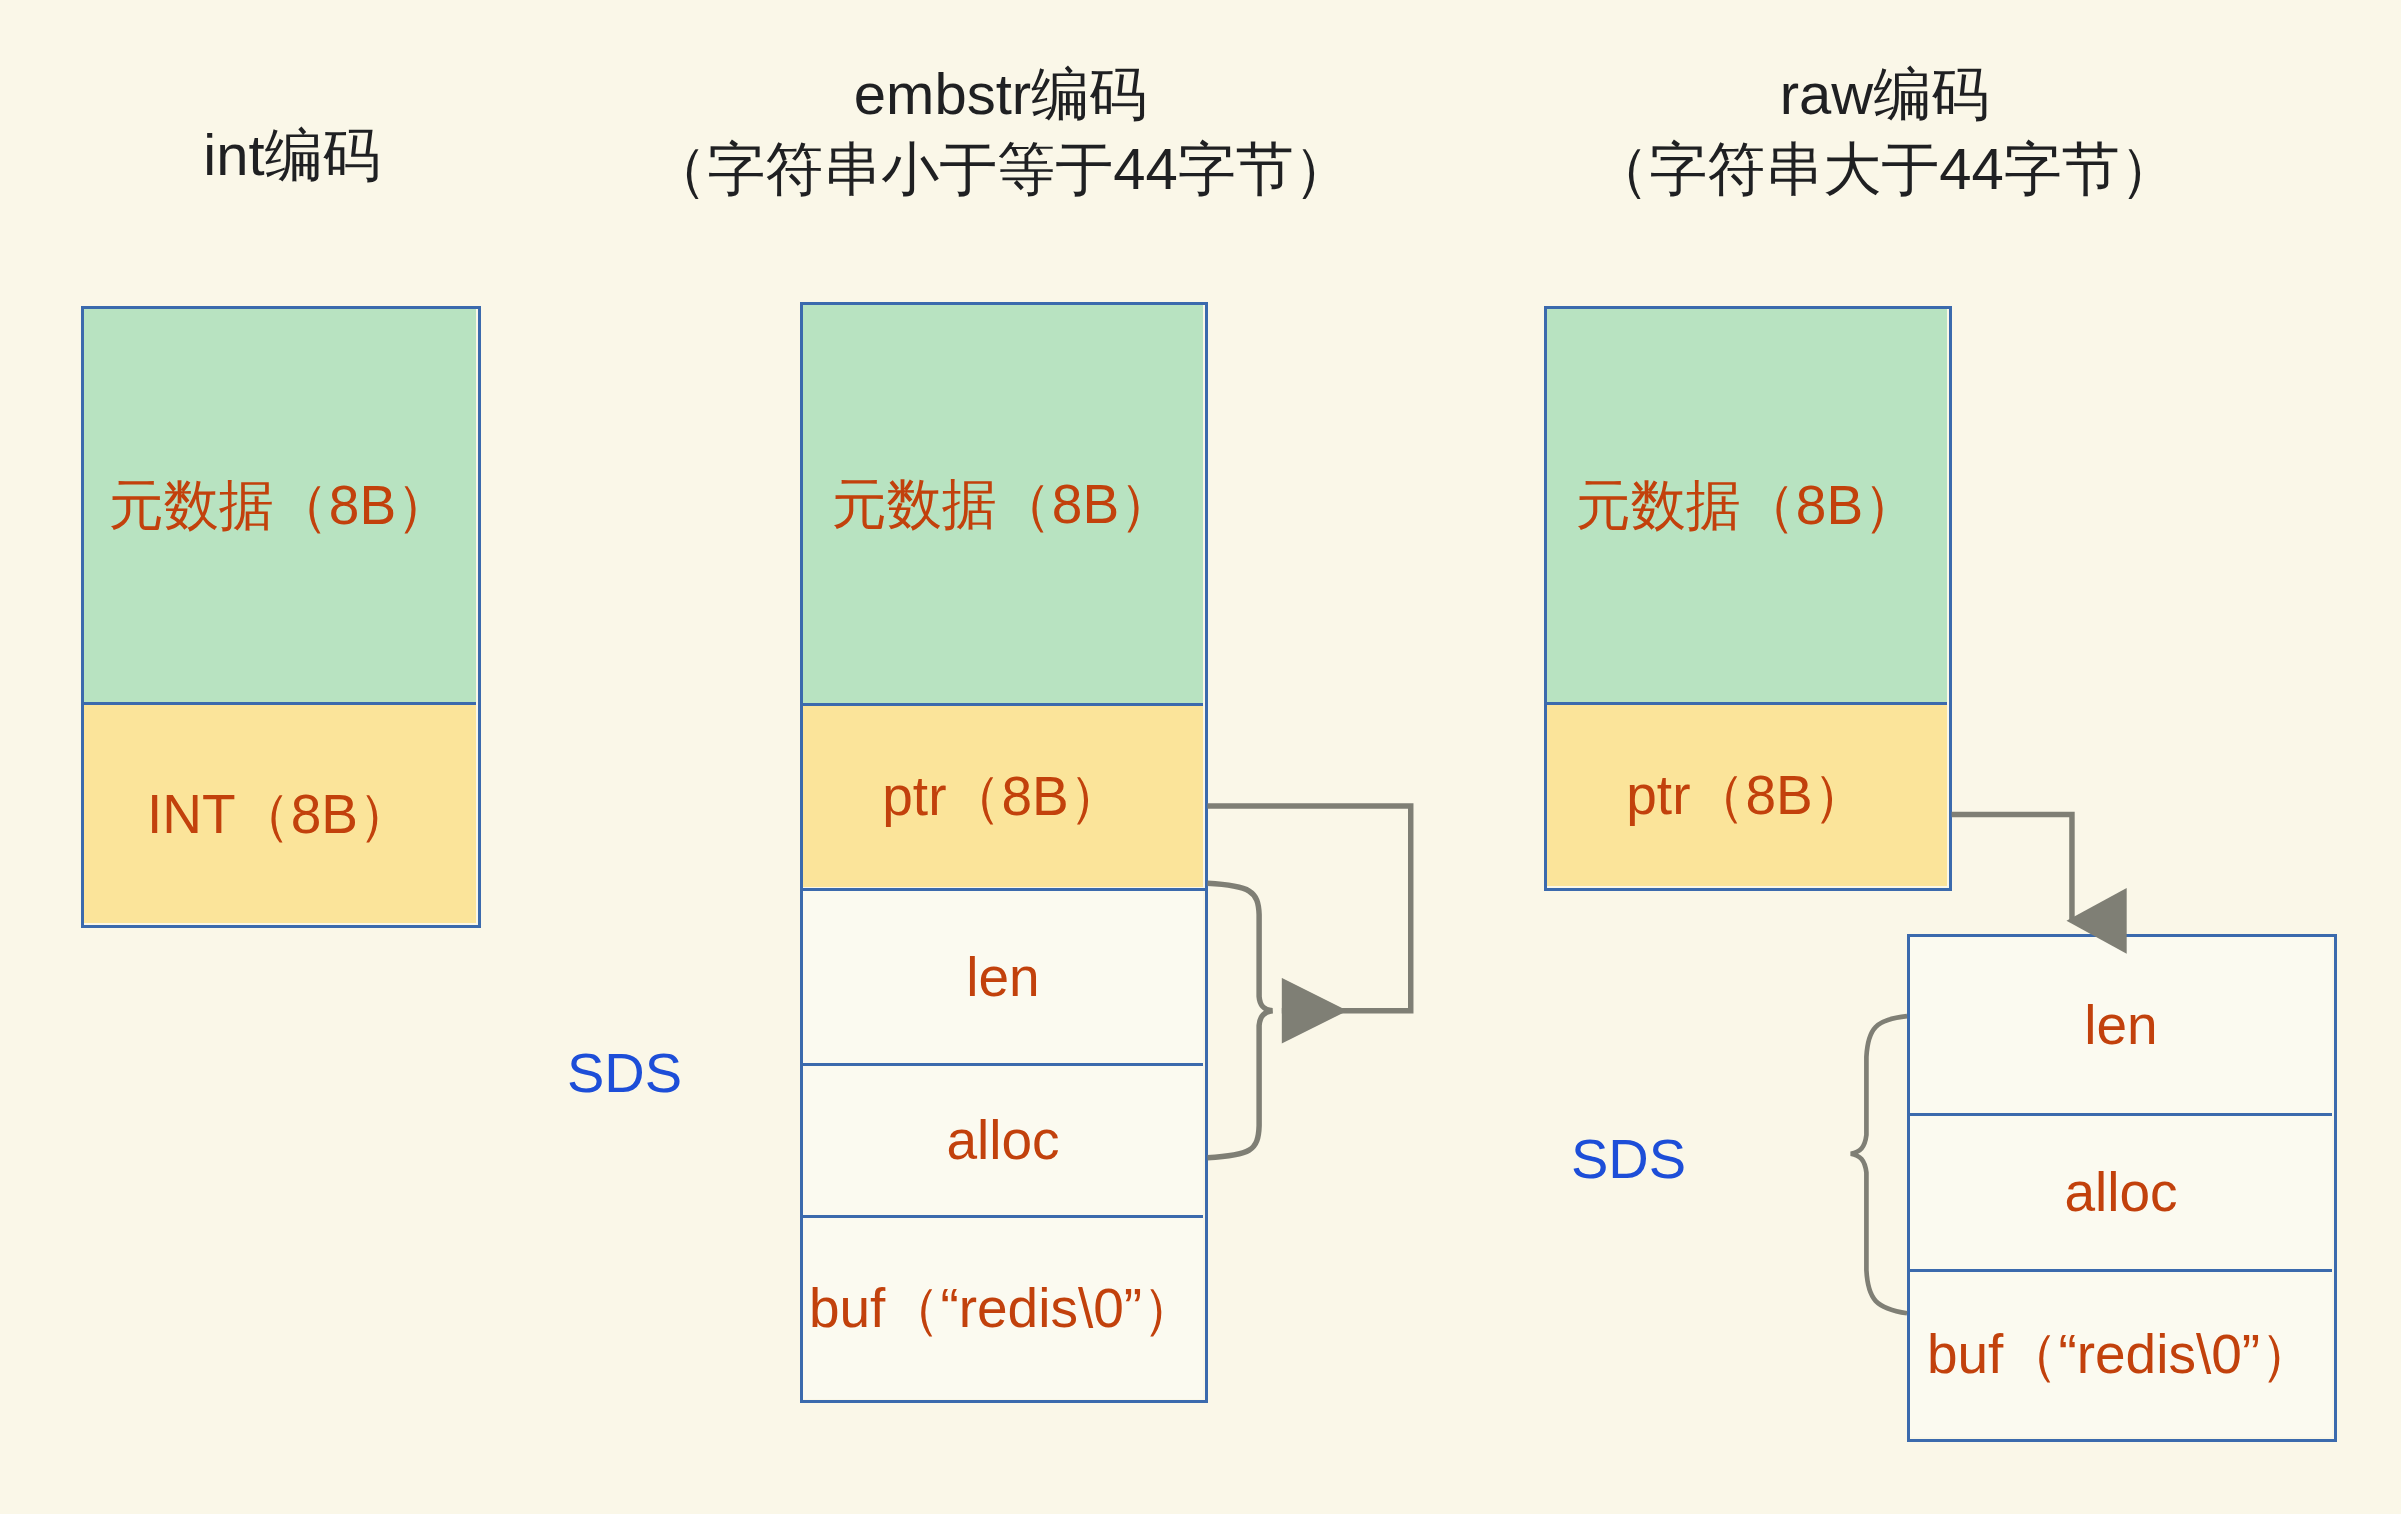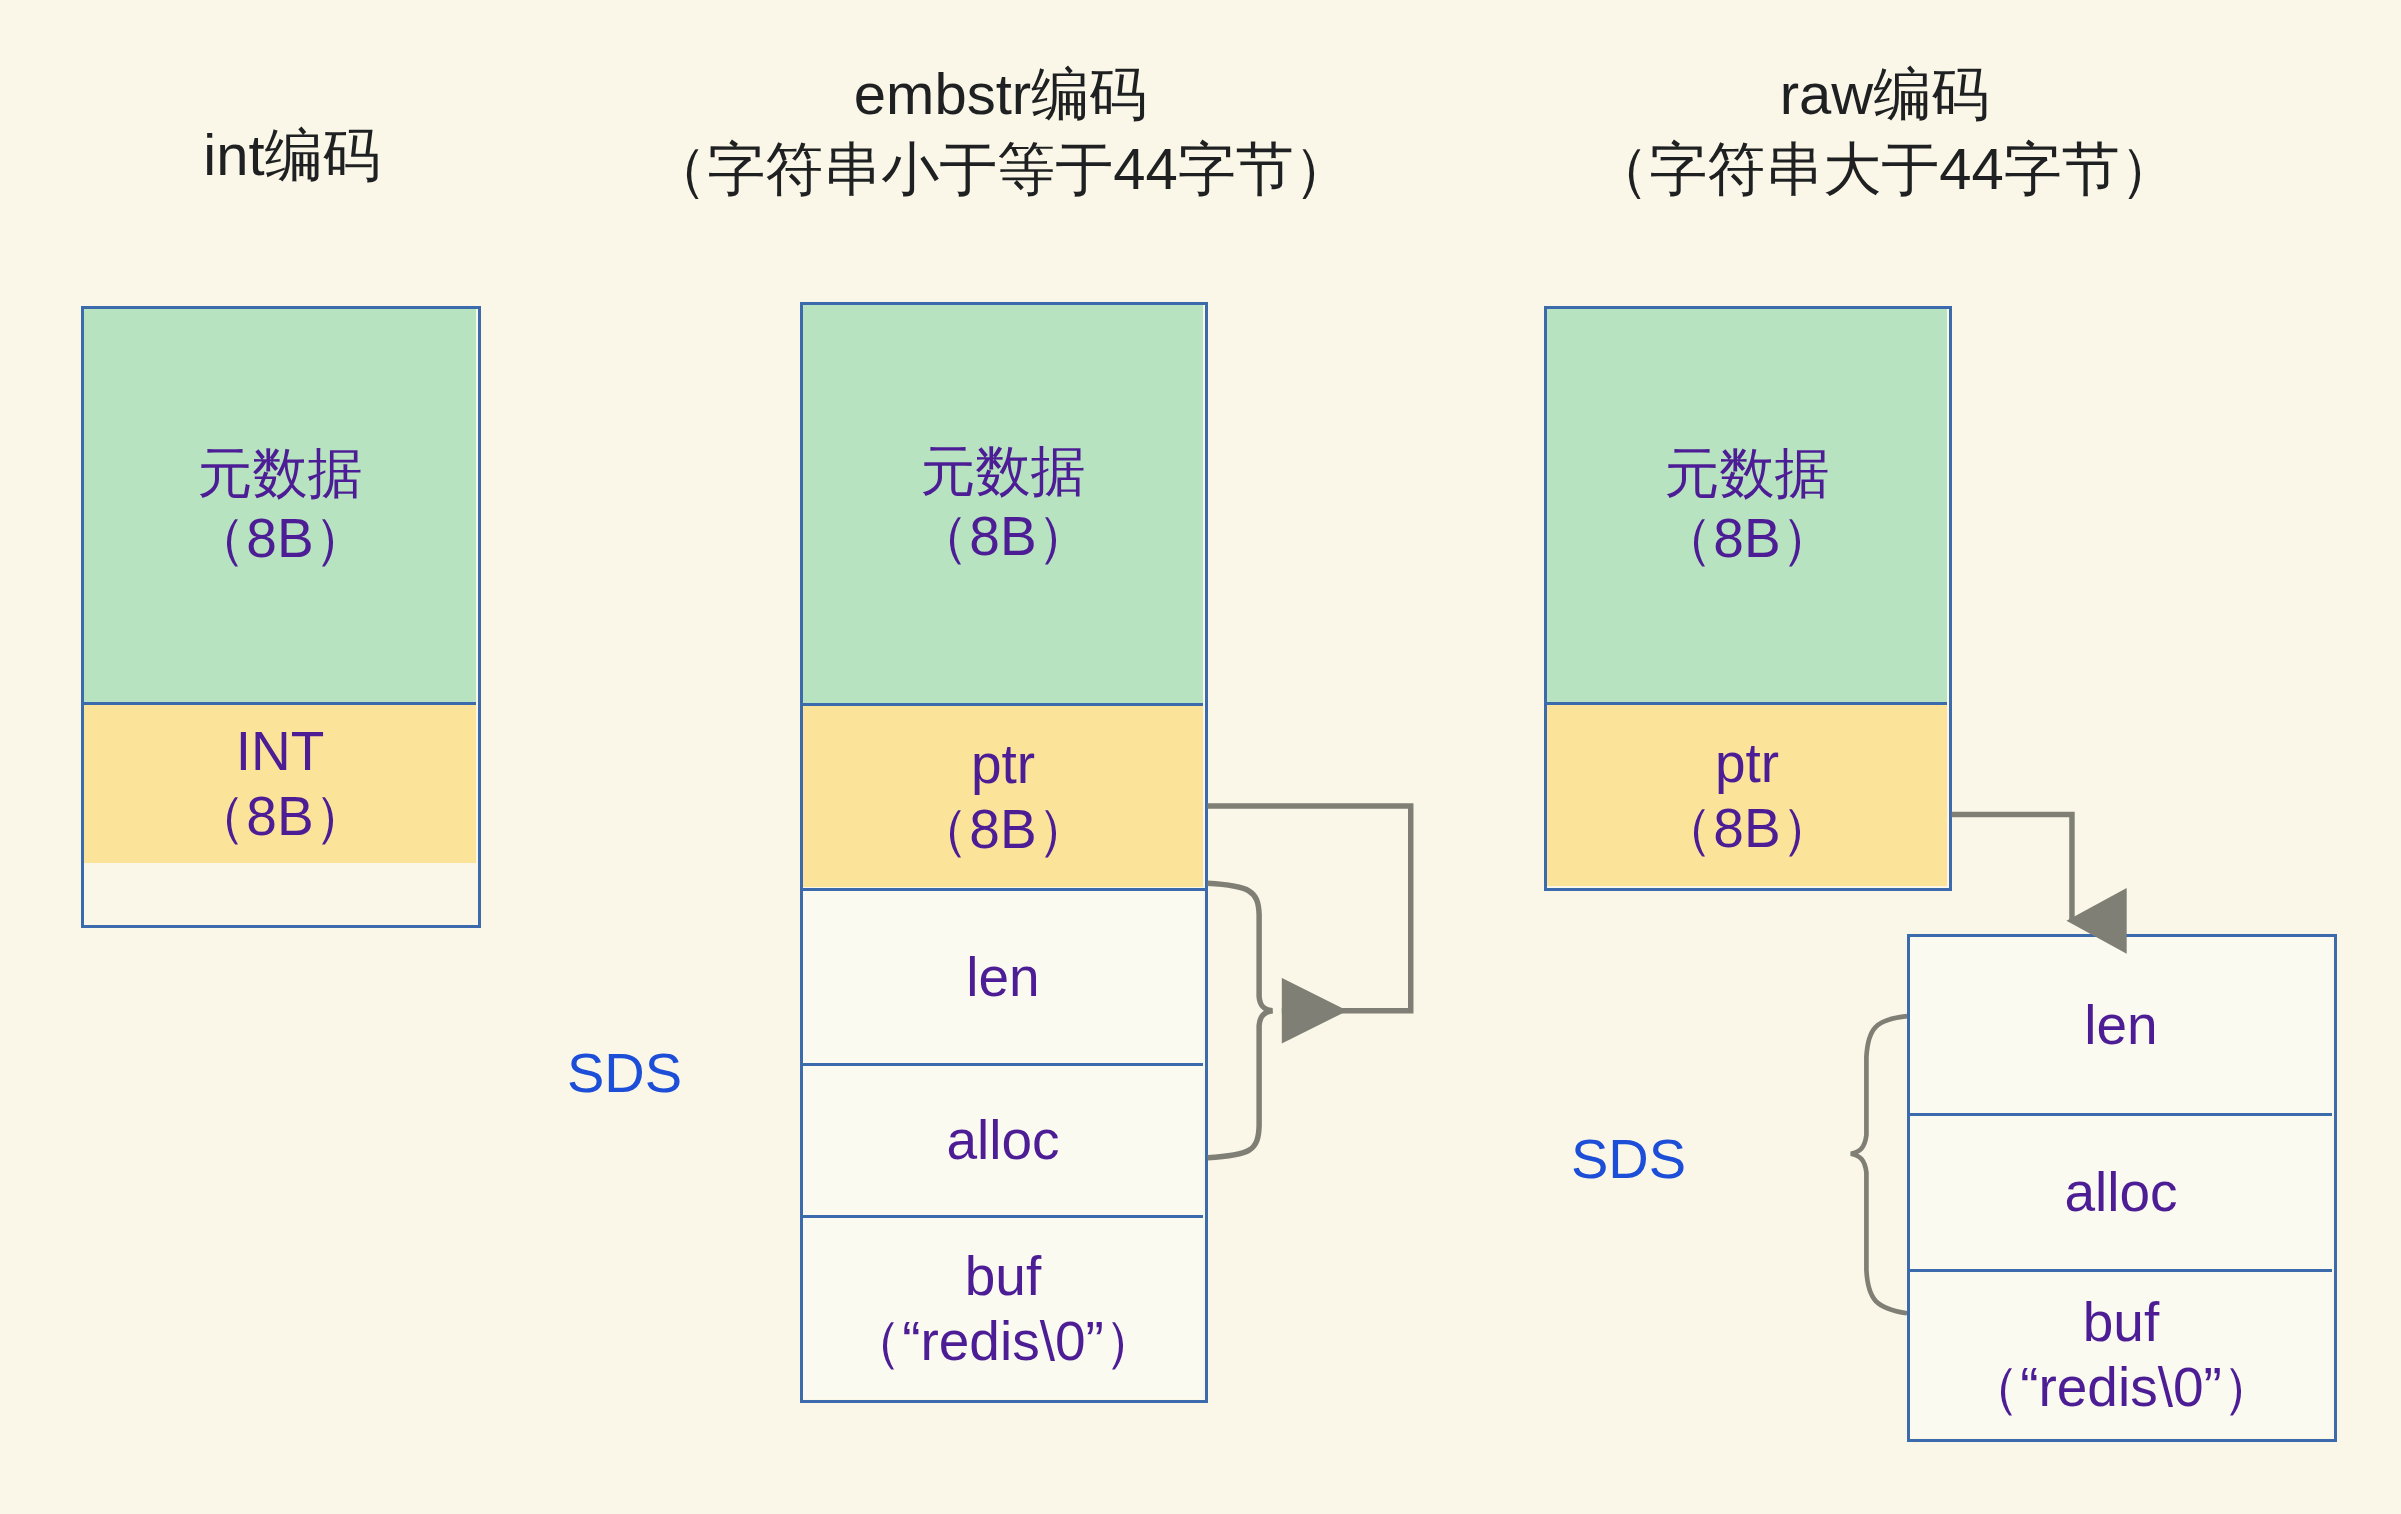--- a/index.html
+++ b/index.html
@@ -10,22 +10,22 @@
     overflow:hidden;position:relative;
   }
   #stage{position:absolute;left:0;top:0;width:2401px;height:1515px;}
 
   .hdr{position:absolute;text-align:center;color:#1f2022;font-size:58px;line-height:1.30;white-space:nowrap;}
   #hdr-int{left:92px;top:117px;width:400px;}
   #hdr-emb{left:547px;top:56px;width:907px;}
   #hdr-raw{left:1470px;top:56px;width:829px;}
 
   .obj{position:absolute;box-sizing:border-box;border:3.9px solid #3b6aad;}
-  .cell{position:absolute;box-sizing:border-box;display:flex;flex-direction:column;
-        align-items:center;justify-content:center;color:#4c1d95;font-size:55px;line-height:1.18;
+  .cell{position:absolute;box-sizing:border-box;display:flex;flex-direction:row;
+        align-items:center;justify-content:center;color:#c2410c;font-size:55px;line-height:1.18;
         white-space:nowrap;}
   .cell .l2{display:block;text-align:center;}
   .green{background:#b8e3c1;}
   .yellow{background:#fbe49a;}
   .plain{background:#fbfaf0;}
 
   .sdslabel{position:absolute;color:#1d4ed8;font-size:56px;white-space:nowrap;}
 
   svg.overlay{position:absolute;left:0;top:0;width:2401px;height:1515px;pointer-events:none;}
 </style>
@@ -46,21 +46,21 @@
   <div class="hdr" id="hdr-raw">
     <div>raw编码</div>
     <div>（字符串大于44字节）</div>
   </div>
 
   <div class="obj" style="left:81px;top:306px;width:400px;height:622px;">
     <div class="cell green" style="left:0px;top:0px;width:392px;height:393px;">
       <span>元数据</span>
       <span class="l2">（8B）</span>
     </div>
-    <div class="cell yellow" style="left:0px;top:393px;width:392px;height:161px;border-top:3.9px solid #3b6aad;">
+    <div class="cell yellow" style="left:0px;top:393px;width:392px;height:221px;border-top:3.9px solid #3b6aad;">
       <span>INT</span>
       <span class="l2">（8B）</span>
     </div>
   </div>
 
   <div class="obj" style="left:800px;top:302px;width:408px;height:589px;">
     <div class="cell green" style="left:0px;top:0px;width:400px;height:398px;">
       <span>元数据</span>
       <span class="l2">（8B）</span>
     </div>

